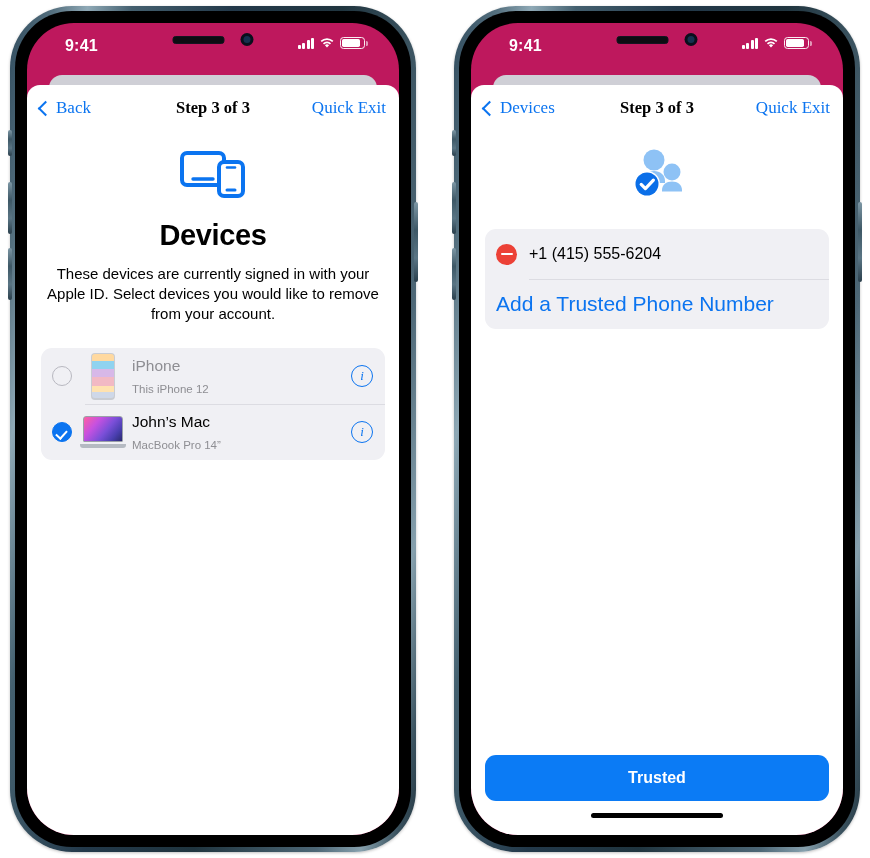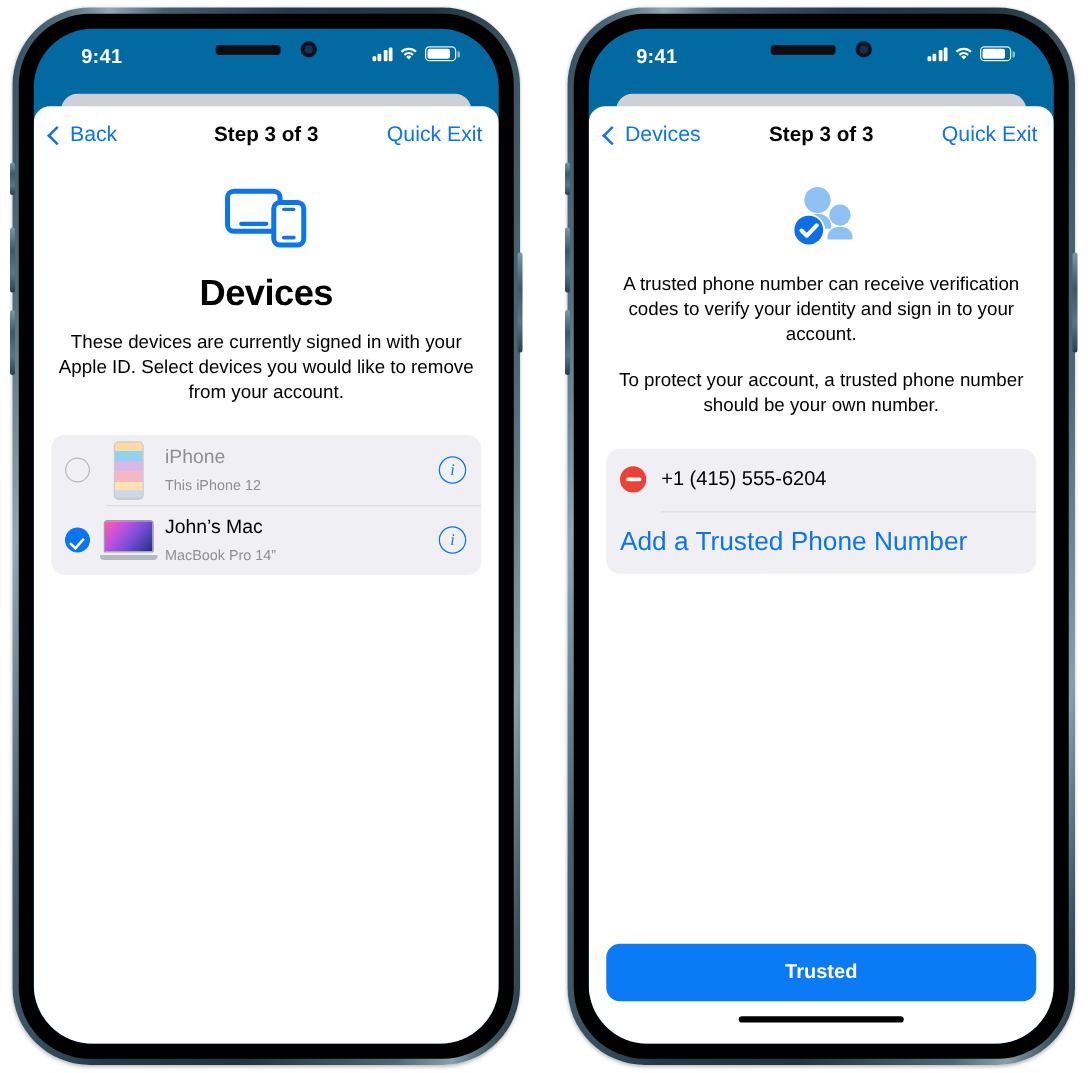--- a/index.html
+++ b/index.html
@@ -48,21 +48,21 @@
     background: #000000;
   }
 
   .screen {
     position: absolute;
     left: 12px;
     top: 12px;
     right: 12px;
     bottom: 12px;
     border-radius: 47px;
-    background: #0369a1;
+    background: #be185d;
     overflow: hidden;
   }
 
   
   .side-btn {
     position: absolute;
     background: linear-gradient(180deg, #7d97a5, #3e5866 35%, #5a7584 70%, #2a3f4c);
     border-radius: 2px;
   }
   .btn-silence { left: -2px; width: 4px; height: 26px; top: 124px; }
@@ -176,20 +176,21 @@
     flex-direction: column;
   }
 
   
   .navbar {
     position: relative;
     height: 46px;
     flex: 0 0 auto;
     display: flex;
     align-items: center;
+    font-family: Liberation Serif, serif;
   }
   .nav-back {
     position: absolute;
     left: 13px;
     display: flex;
     align-items: center;
     gap: 3px;
     color: #0b74f0;
     font-size: 17px;
   }
@@ -576,24 +577,20 @@
                 <path d="M17 33c0-6.2 5-10 11-10s11 3.8 11 10v2H17v-2z" fill="#8ec2f5"></path>
                 <circle cx="46" cy="24" r="8.5" fill="#8ec2f5"></circle>
                 <path d="M36 42c0-5.4 4.4-8.6 10-8.6S56 36.6 56 42v1.5H36V42z" fill="#8ec2f5"></path>
                 <circle cx="21" cy="36" r="13" fill="#ffffff"></circle>
                 <circle cx="21" cy="36" r="11.5" fill="#0b6fe8"></circle>
                 <path d="M15.2 36.4l4.2 4.2 8-8.4" fill="none" stroke="#ffffff" stroke-width="3.2" stroke-linecap="round" stroke-linejoin="round"></path>
               </svg>
             </div>
 
 
-            <div class="body-copy">
-              <p>A trusted phone number can receive verification codes to verify your identity and sign in to your account.</p>
-              <p>To protect your account, a trusted phone number should be your own number.</p>
-            </div>
 
             <div class="card">
               <div class="row">
                 <div class="minus-btn"></div>
                 <div class="row-phone">+1 (415) 555-6204</div>
               </div>
               <div class="row">
                 <div class="row-link">Add a Trusted Phone Number</div>
               </div>
             </div>

